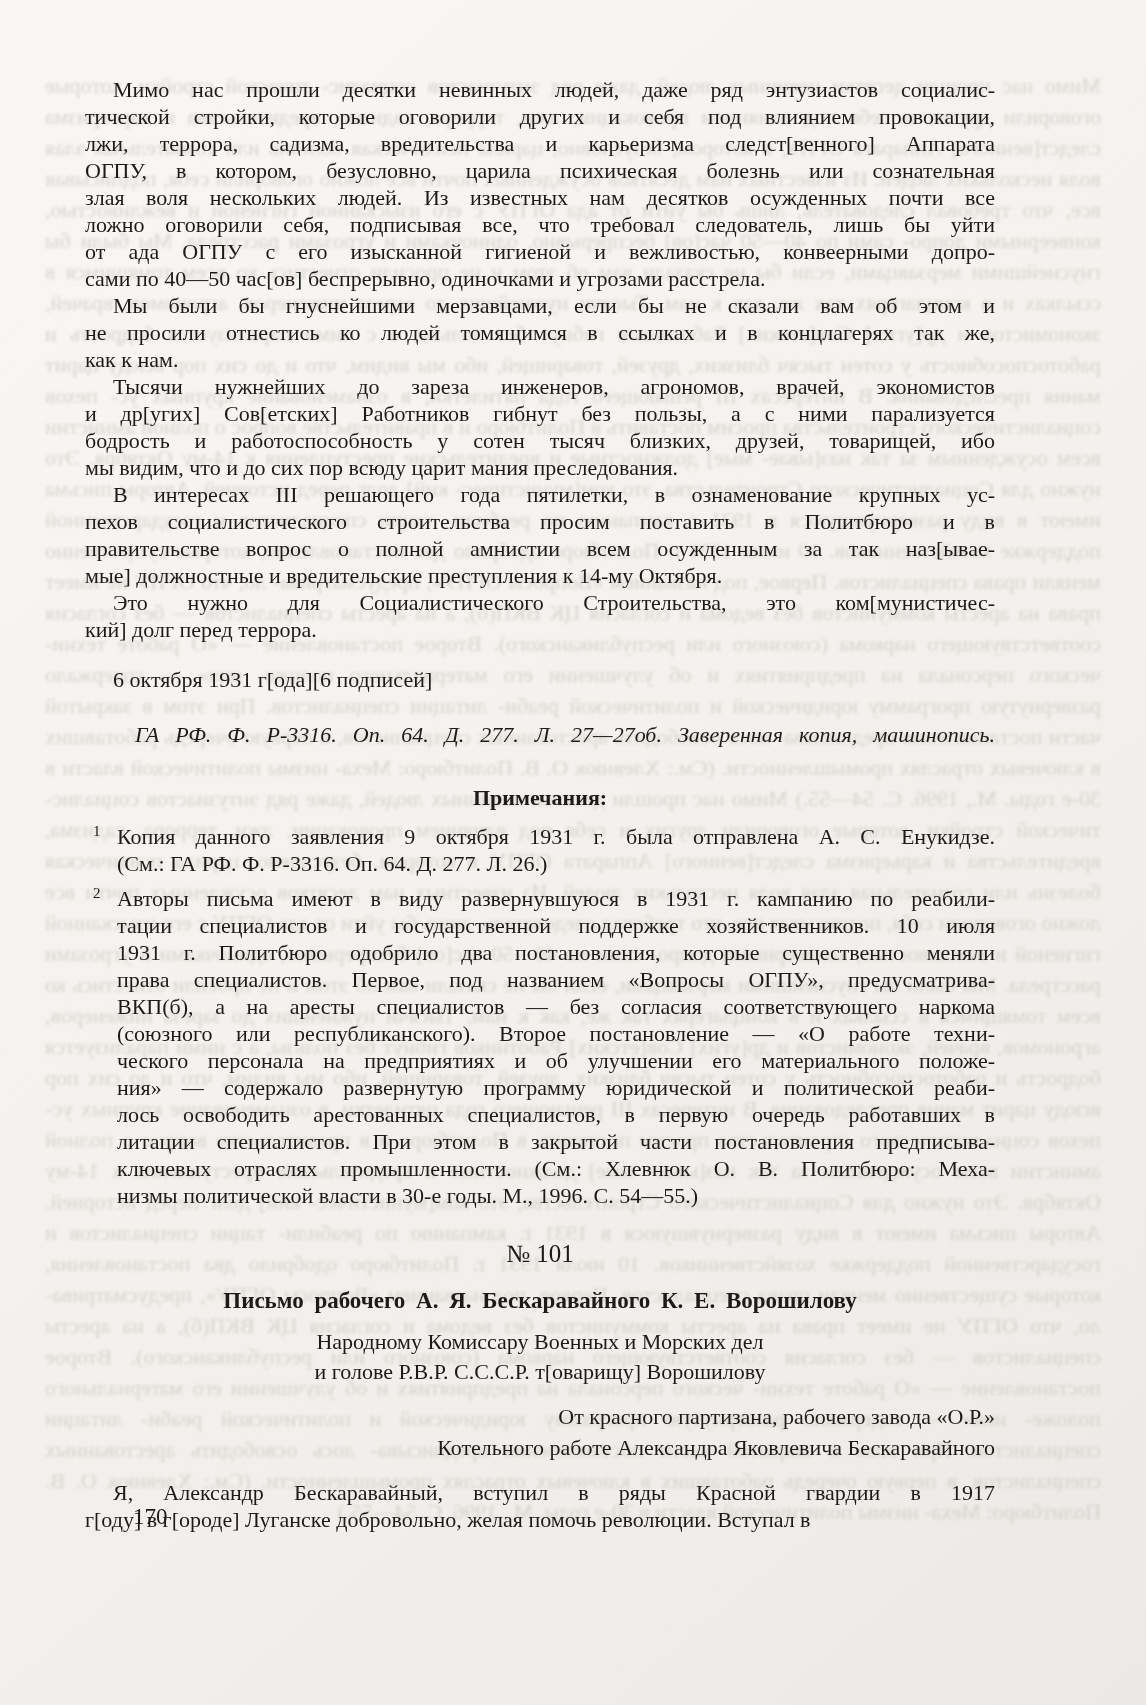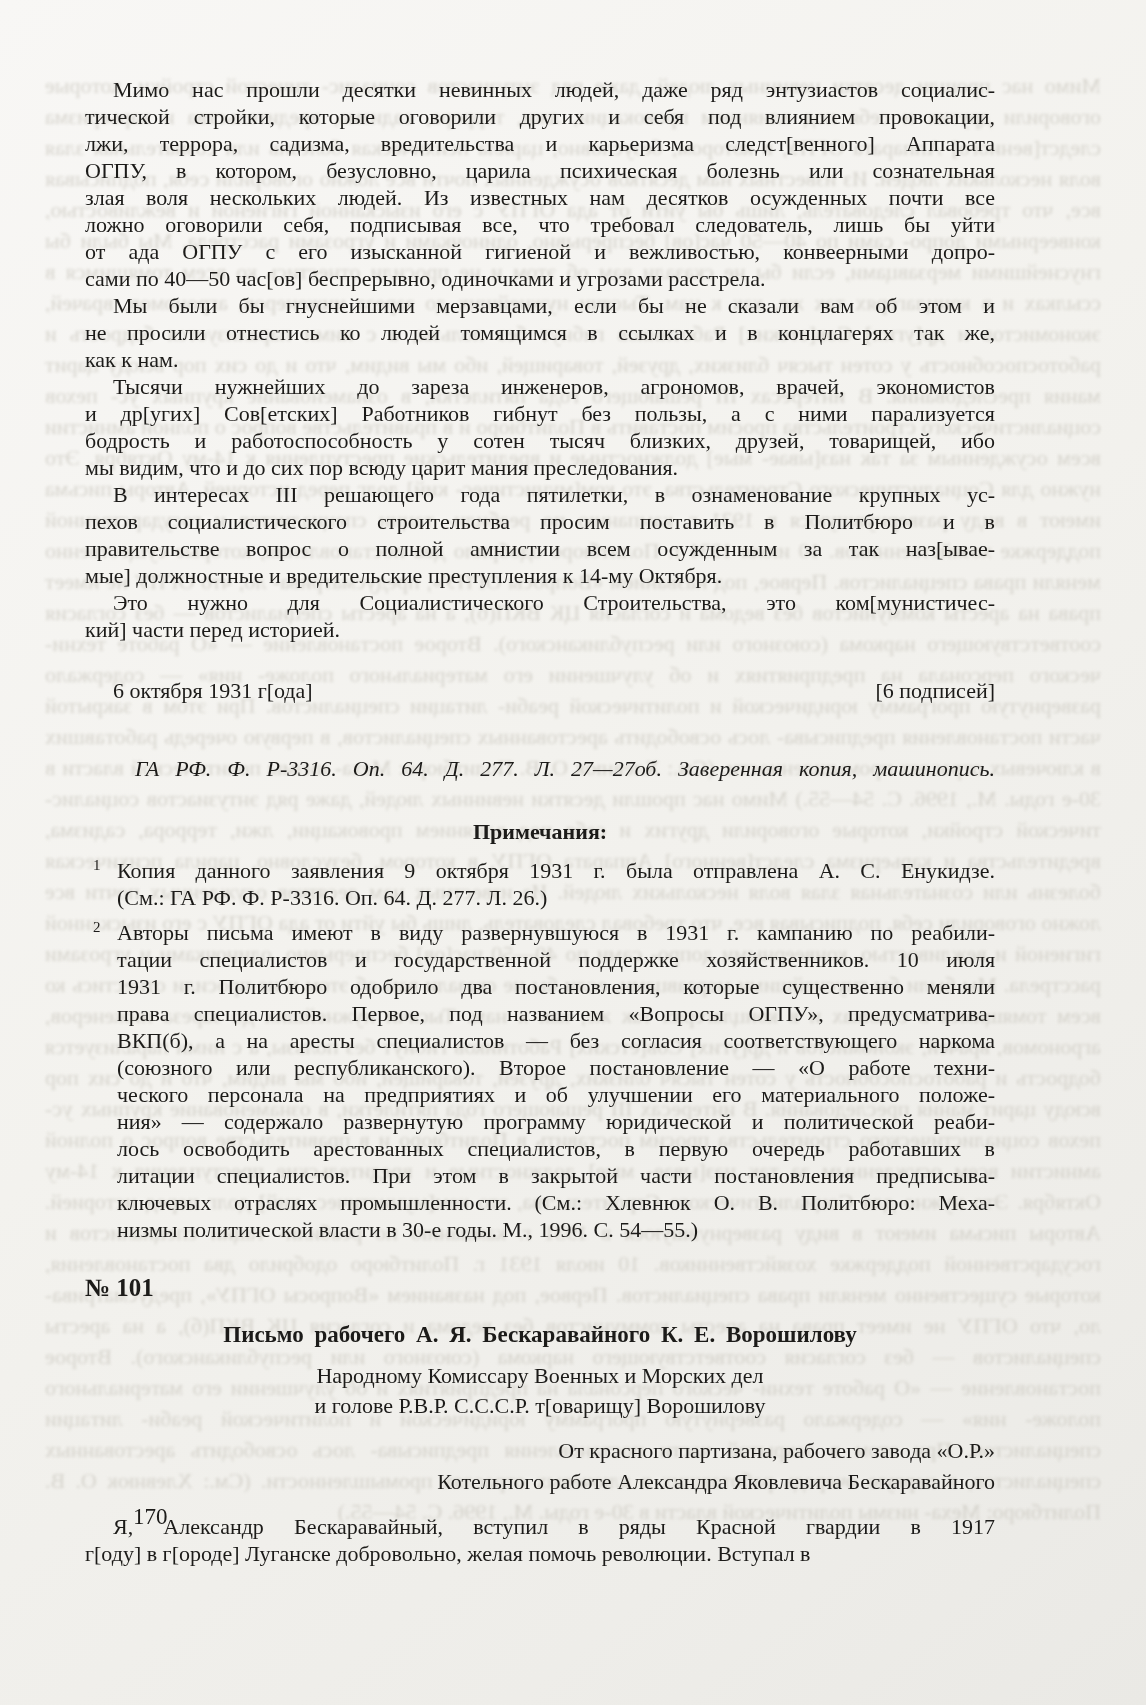--- a/index.html
+++ b/index.html
@@ -27,39 +27,39 @@
     position:absolute;z-index:1;
     left:85px;top:76px;width:910px;
     font-size:22px;line-height:27px;
   }
   .tline{text-align:justify;text-align-last:justify;white-space:normal;}
   .tline-last{text-align-last:left;}
   .para .tline:first-child{text-indent:28px;}
   .fn .tline:first-child{text-indent:0;}
 
   .date-row{
-    margin-top:34px;display:flex;justify-content:space-between;
+    margin-top:23px;display:flex;
   }
   .date-row .date{padding-left:28px;}
   .archive{
-    margin-top:51px;font-style:italic;
+    margin-top:28px;font-style:italic;
     text-indent:50px;text-align:justify;text-align-last:justify;
   }
   .notes-heading{
     margin-top:36px;text-align:center;font-weight:bold;
   }
   .fn{position:relative;margin-left:32px;width:878px;}
   .fn1{margin-top:12px;}
   .fn2{margin-top:8px;}
   .fn-marker{
     position:absolute;left:-24px;top:-5px;
     font-size:15px;
   }
   .doc-number{
-    margin-top:30px;text-align:left;font-weight:bold;
+    margin-top:30px;text-align:center;font-weight:normal;
     font-size:25px;line-height:30px;
   }
   .doc-title{
     margin-top:18px;text-align:center;font-weight:bold;
     font-size:23px;line-height:28px;word-spacing:5px;
   }
   .addressee{margin-top:12px;text-align:center;line-height:30px;}
   .sender{margin-top:14px;text-align:right;line-height:31px;}
   .body-start{margin-top:16px;}
   .page-number{
@@ -98,21 +98,21 @@
         <div class="tline tline-last">мы видим, что и до сих пор всюду царит мания преследования.</div>
       </div>
     <div class="para">
         <div class="tline">В интересах III решающего года пятилетки, в ознаменование крупных ус-</div>
         <div class="tline">пехов социалистического строительства просим поставить в Политбюро и в</div>
         <div class="tline">правительстве вопрос о полной амнистии всем осужденным за так наз[ывае-</div>
         <div class="tline tline-last">мые] должностные и вредительские преступления к 14-му Октября.</div>
       </div>
     <div class="para">
         <div class="tline">Это нужно для Социалистического Строительства, это ком[мунистичес-</div>
-        <div class="tline tline-last">кий] части перед историей.</div>
+        <div class="tline tline-last">кий] долг перед террора.</div>
       </div>
 
     <div class="date-row">
       <span class="date">6 октября 1931 г[ода]</span>
       <span class="signatures">[6 подписей]</span>
     </div>
 
     <div class="archive">ГА РФ. Ф. Р-3316. Оп. 64. Д. 277. Л. 27—27об. Заверенная копия, машинопись.</div>
 
     <div class="notes-heading">Примечания:</div>

